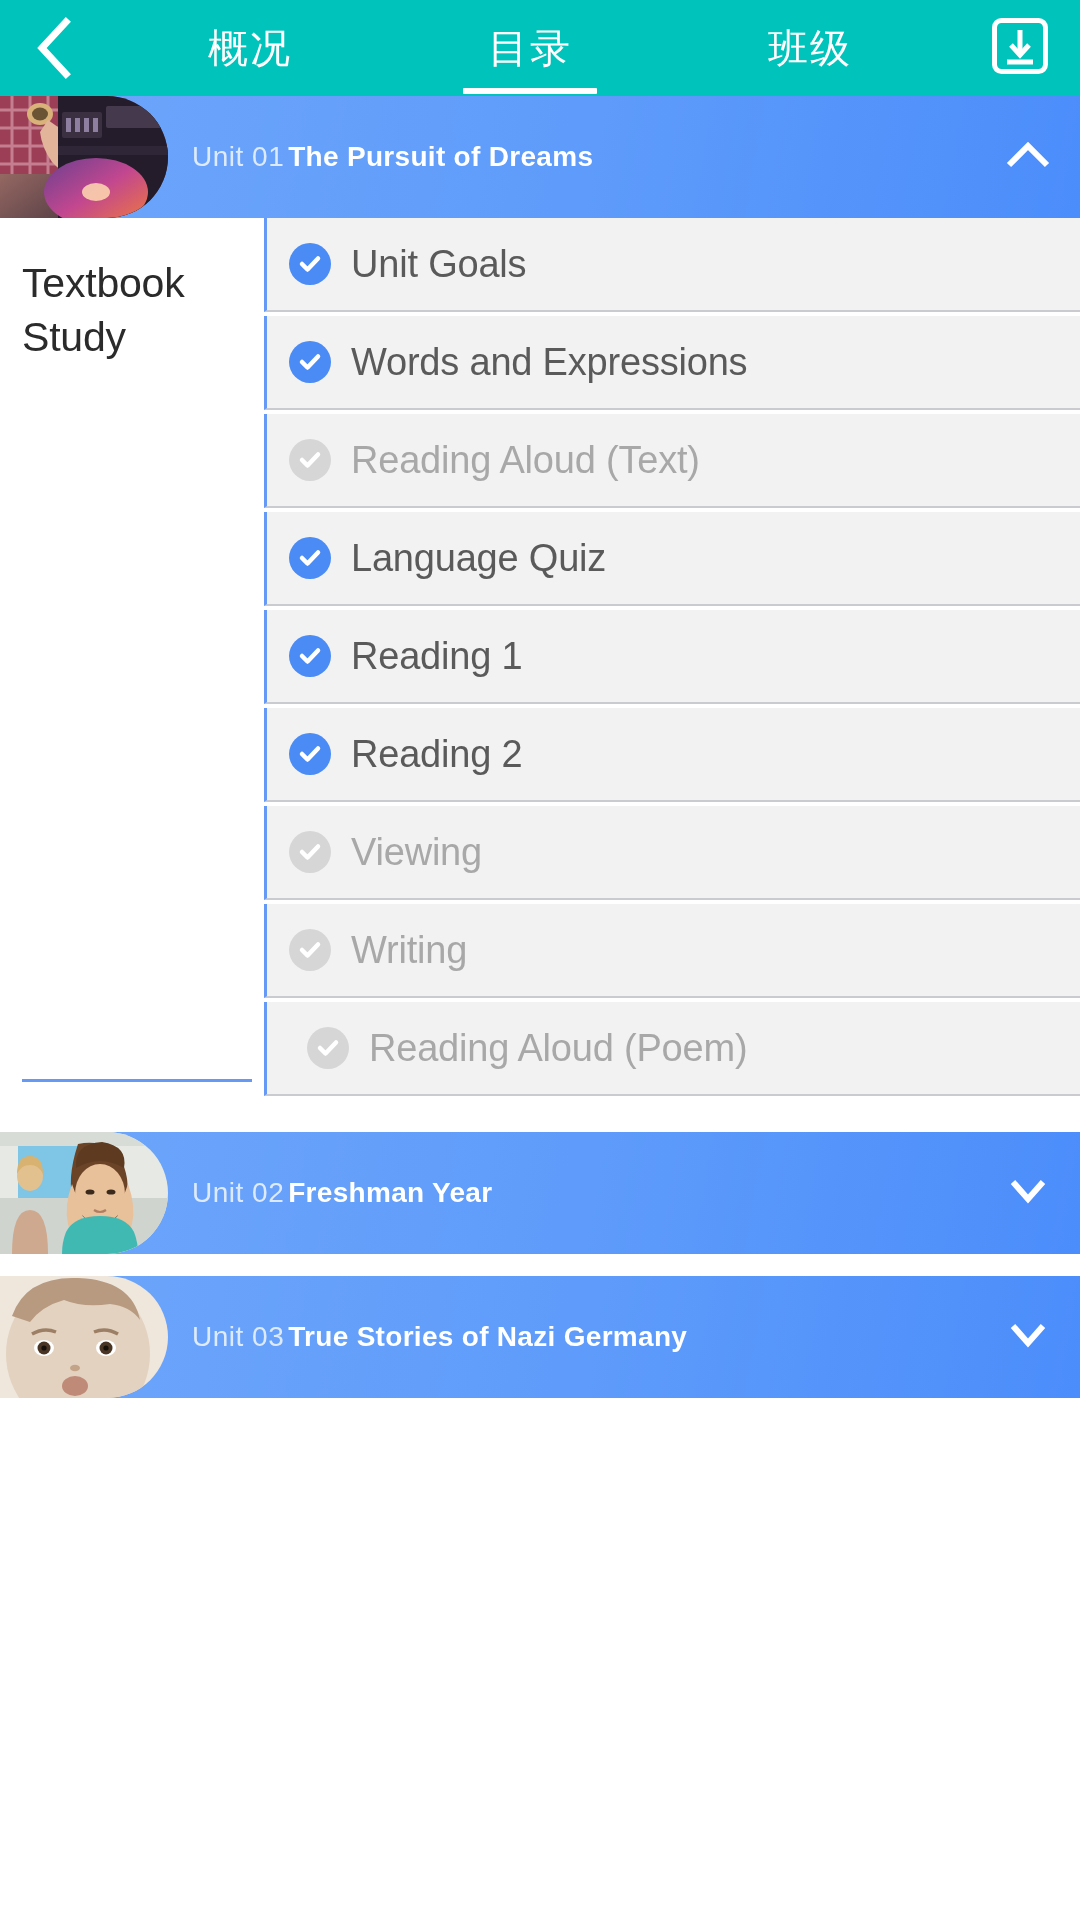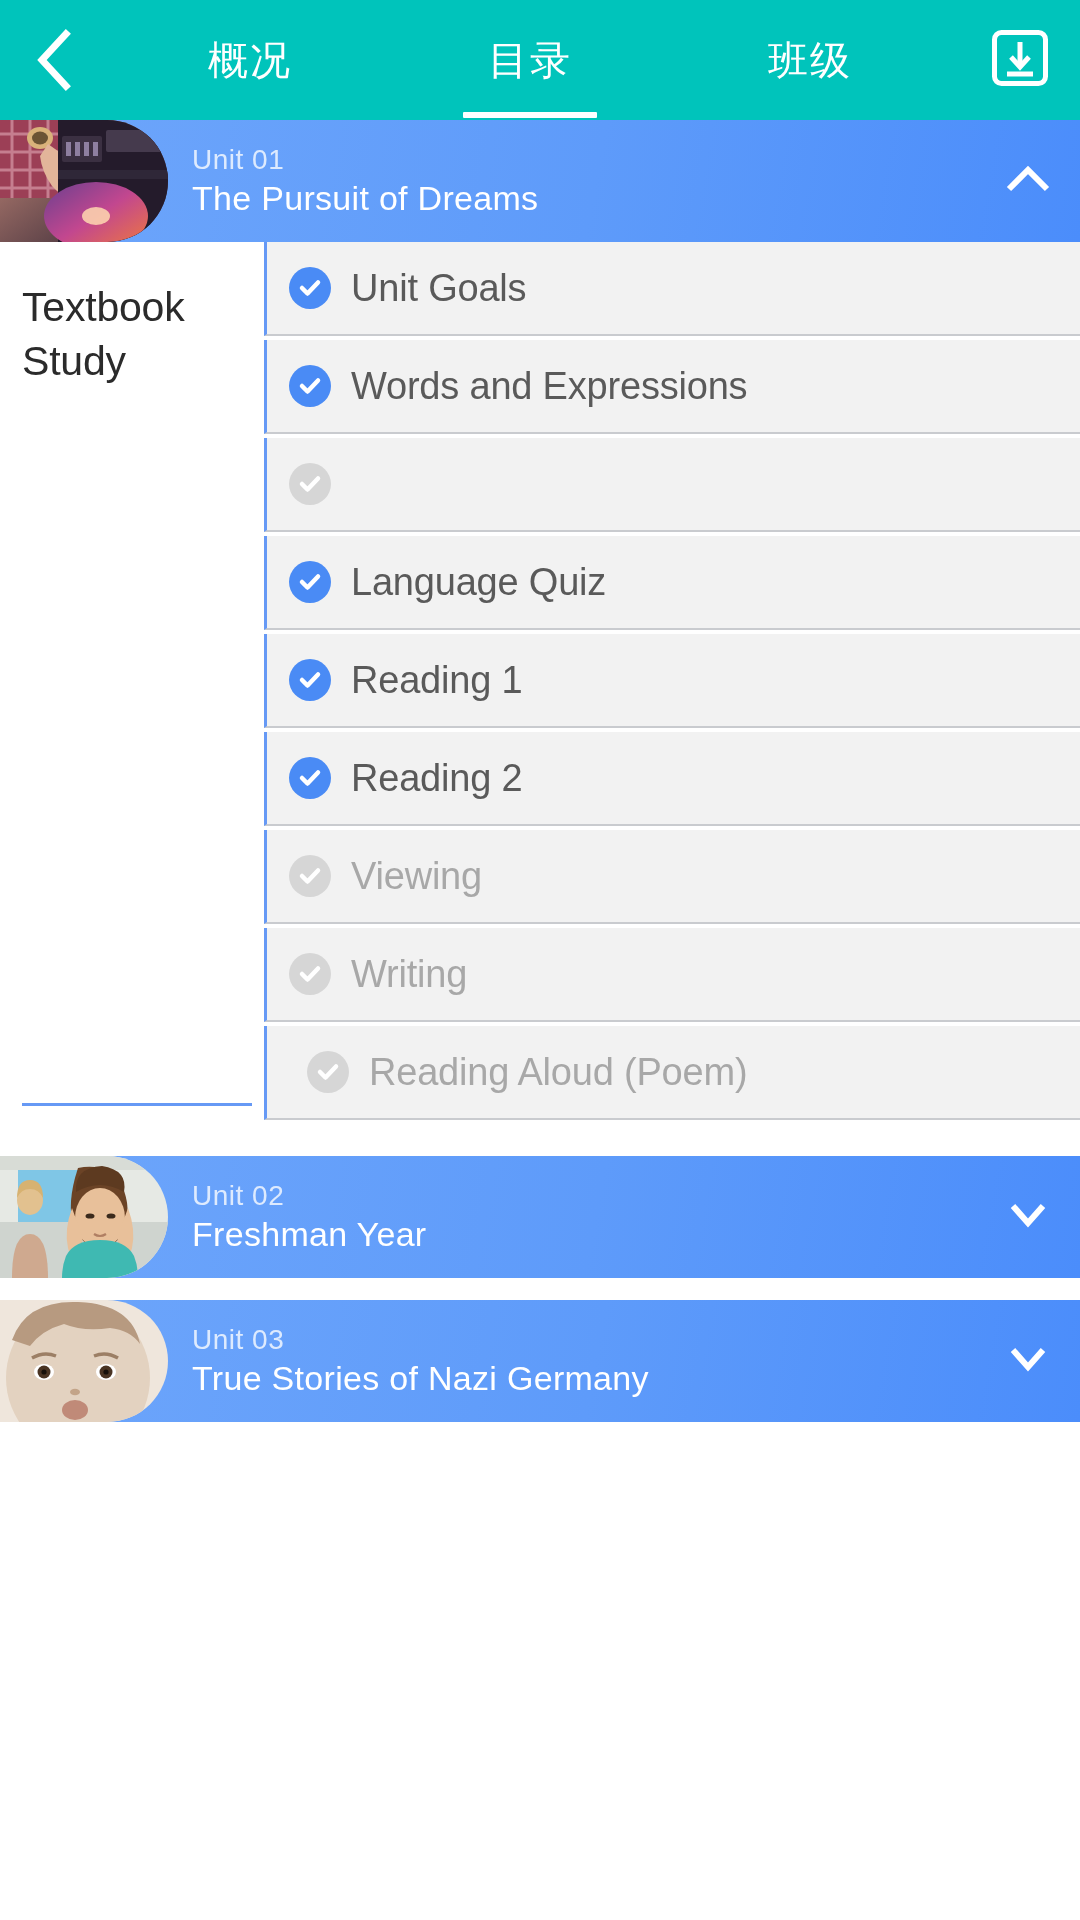--- a/index.html
+++ b/index.html
@@ -7,21 +7,21 @@
     width: 1080px;
     height: 1920px;
     background: #ffffff;
     font-family: "Liberation Sans", "DejaVu Sans", sans-serif;
     overflow: hidden;
   }
 
   
   .topbar {
     position: relative;
-    height: 120px;
+    height: 96px;
     background: #00c4bb;
     display: flex;
     align-items: stretch;
   }
   .back-btn {
     width: 110px;
     display: flex;
     align-items: center;
     justify-content: center;
   }
@@ -77,33 +77,33 @@
     width: 168px;
     height: 122px;
     border-top-right-radius: 62px;
     border-bottom-right-radius: 62px;
     overflow: hidden;
   }
   .unit-thumb .img { width: 100%; height: 100%; display: block; }
   .unit-text {
     margin-left: 192px;
     display: flex;
-    flex-direction: column;
+    flex-direction: row;
     justify-content: flex-start;
     gap: 4px;
   }
   .unit-no {
     font-size: 28px;
     color: rgba(255,255,255,0.78);
     letter-spacing: 0.5px;
     line-height: 1.1;
   }
   .unit-title {
-    font-size: 34px;
-    font-weight: normal;
+    font-size: 28px;
+    font-weight: bold;
     color: #ffffff;
     letter-spacing: 0.3px;
     line-height: 1.1;
   }
   .unit-chevron {
     position: absolute;
     right: 26px;
     top: 50%;
     transform: translateY(-50%);
     width: 52px;
@@ -298,20 +298,21 @@
         <span class="item-label">Words and Expressions</span>
       </div>
 
 
       <div class="item disabled">
         <span class="check">
           <svg width="24" height="24" viewBox="0 0 24 24">
               <path d="M4 12 L9.5 17.5 L20 6.5" fill="none" stroke="#ffffff" stroke-width="4.5" stroke-linecap="round" stroke-linejoin="round"></path>
             </svg>
         </span>
+        <span class="item-label">Reading Aloud (Text)</span>
       </div>
 
       <div class="item">
         <span class="check">
           <svg width="24" height="24" viewBox="0 0 24 24">
               <path d="M4 12 L9.5 17.5 L20 6.5" fill="none" stroke="#ffffff" stroke-width="4.5" stroke-linecap="round" stroke-linejoin="round"></path>
             </svg>
         </span>
         <span class="item-label">Language Quiz</span>
       </div>

